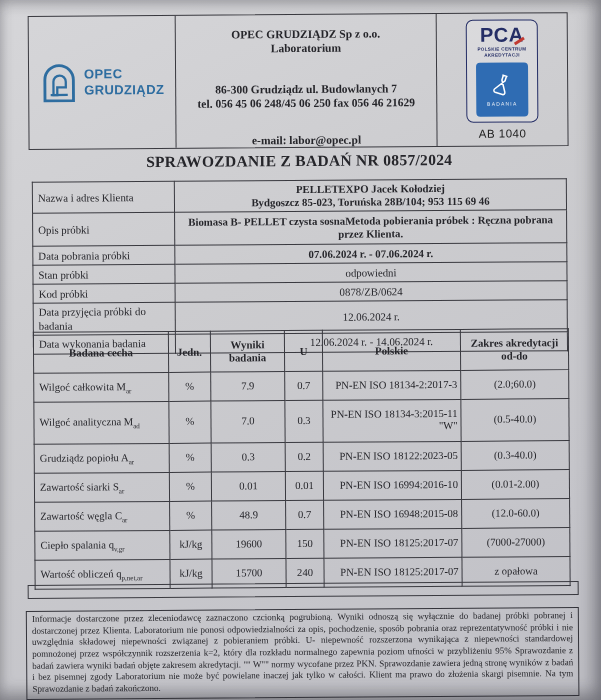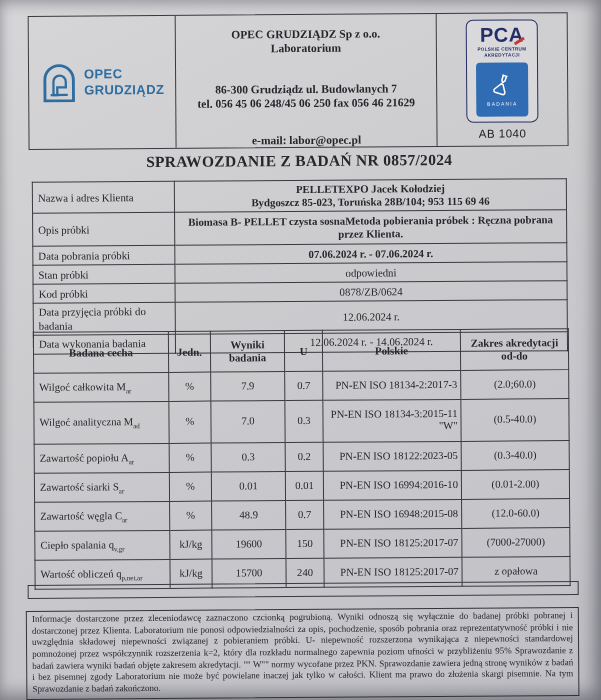--- a/index.html
+++ b/index.html
@@ -171,21 +171,21 @@
     <tr>
       <td class="feat"><span>Wilgoć analityczna M</span><sub>ad</sub></td>
       <td>%</td>
       <td>7.0</td>
       <td>0.3</td>
       <td class="method">PN-EN ISO 18134-3:2015-11
 "W"</td>
       <td>(0.5-40.0)</td>
     </tr>
     <tr>
-      <td class="feat"><span>Zawartość popiołu A</span><sub>ar</sub></td>
+      <td class="feat"><span>Grudziądz popiołu A</span><sub>ar</sub></td>
       <td>%</td>
       <td>0.3</td>
       <td>0.2</td>
       <td class="method">PN-EN ISO 18122:2023-05</td>
       <td>(0.3-40.0)</td>
     </tr>
     <tr>
       <td class="feat"><span>Zawartość siarki S</span><sub>ar</sub></td>
       <td>%</td>
       <td>0.01</td>

